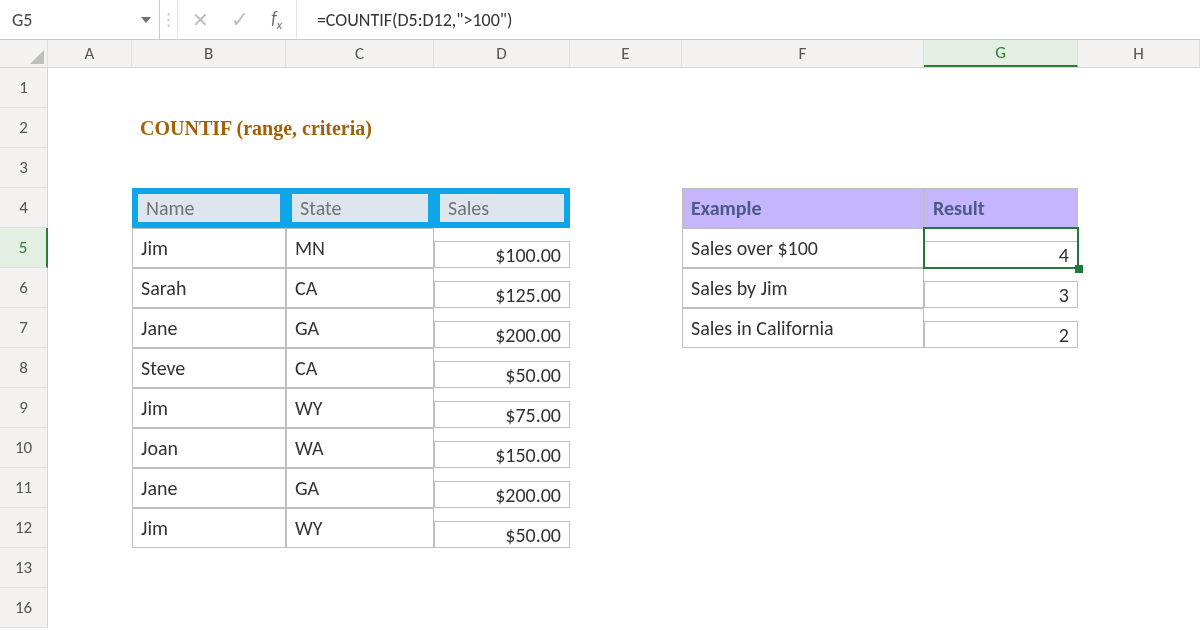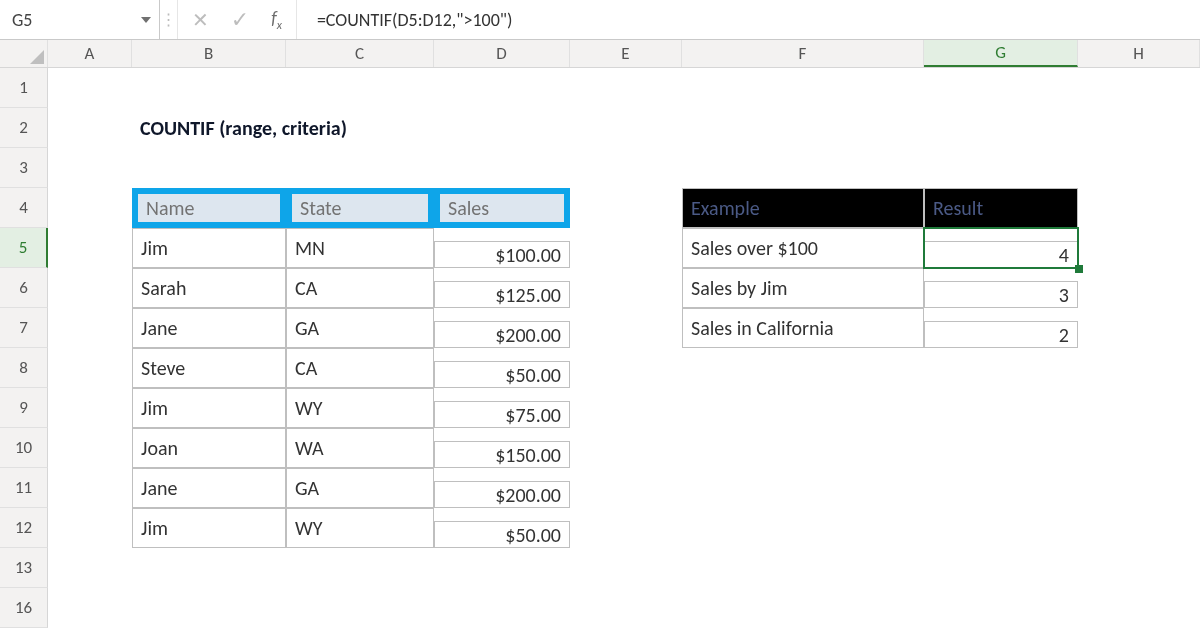--- a/index.html
+++ b/index.html
@@ -121,36 +121,37 @@
     border-right: 1px solid #f0f0f0;
     border-bottom: 1px solid #f0f0f0;
     display: flex; align-items: center;
     padding: 0 8px;
     font-size: 20px;
     color: #333;
   }
   .cell.blank { border-right: none; border-bottom: none; }
 
   
-  .title-cell { font-weight: 700; color: #0f172a; white-space: nowrap; }
+  .title-cell { font-weight: 700; color: #a16207; white-space: nowrap; font-family: Liberation Serif, serif; }
 
   
   .t1-h {
     background: #dde6ef;
     border: 6px solid #0ea5e9;
     color: #737373;
   }
   .t1-c { border: 1px solid #bfbfbf; background: #fff; }
   .num { justify-content: flex-end; margin-top: 13px; }
 
   
   .t2-h {
-    background: #000000;
+    background: #c4b5fd;
     border: 1px solid #bfbfbf;
     color: #4b5a86;
+    font-weight: bold;
   }
   .t2-c { border: 1px solid #bfbfbf; background: #fff; }
 
   
   .active-outline {
     position: absolute;
     border: 2px solid #1f7a3a;
     pointer-events: none;
     box-sizing: border-box;
     background: transparent;

